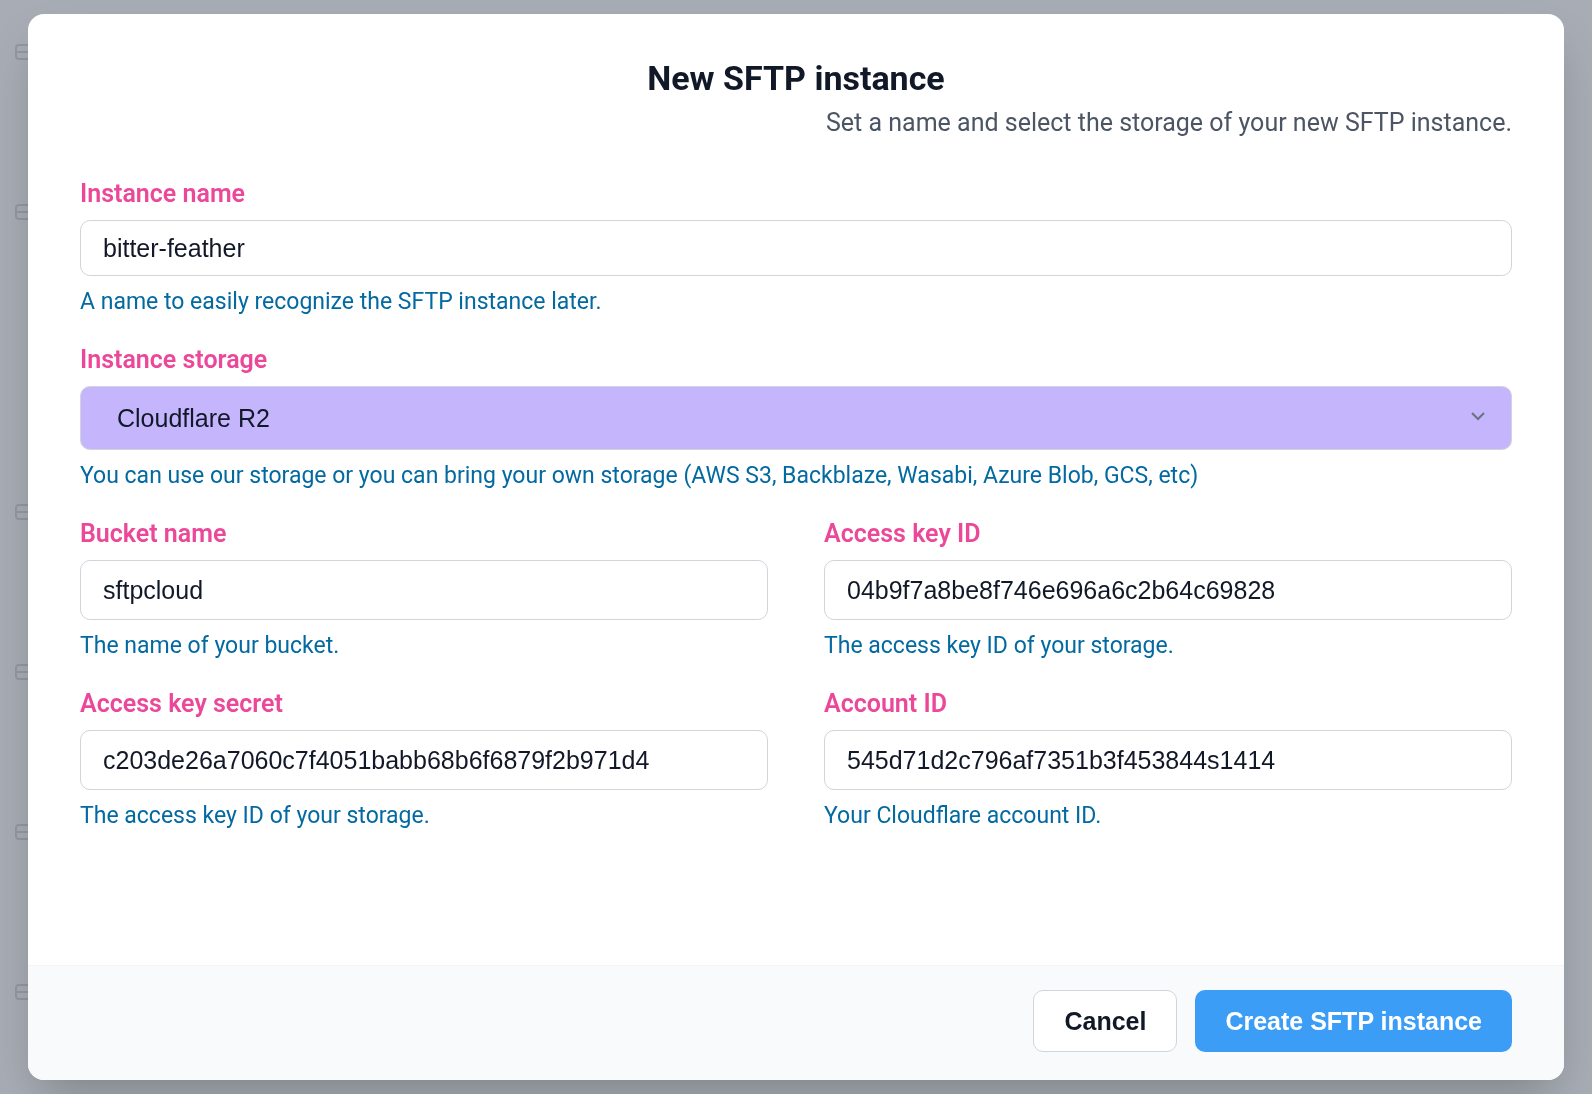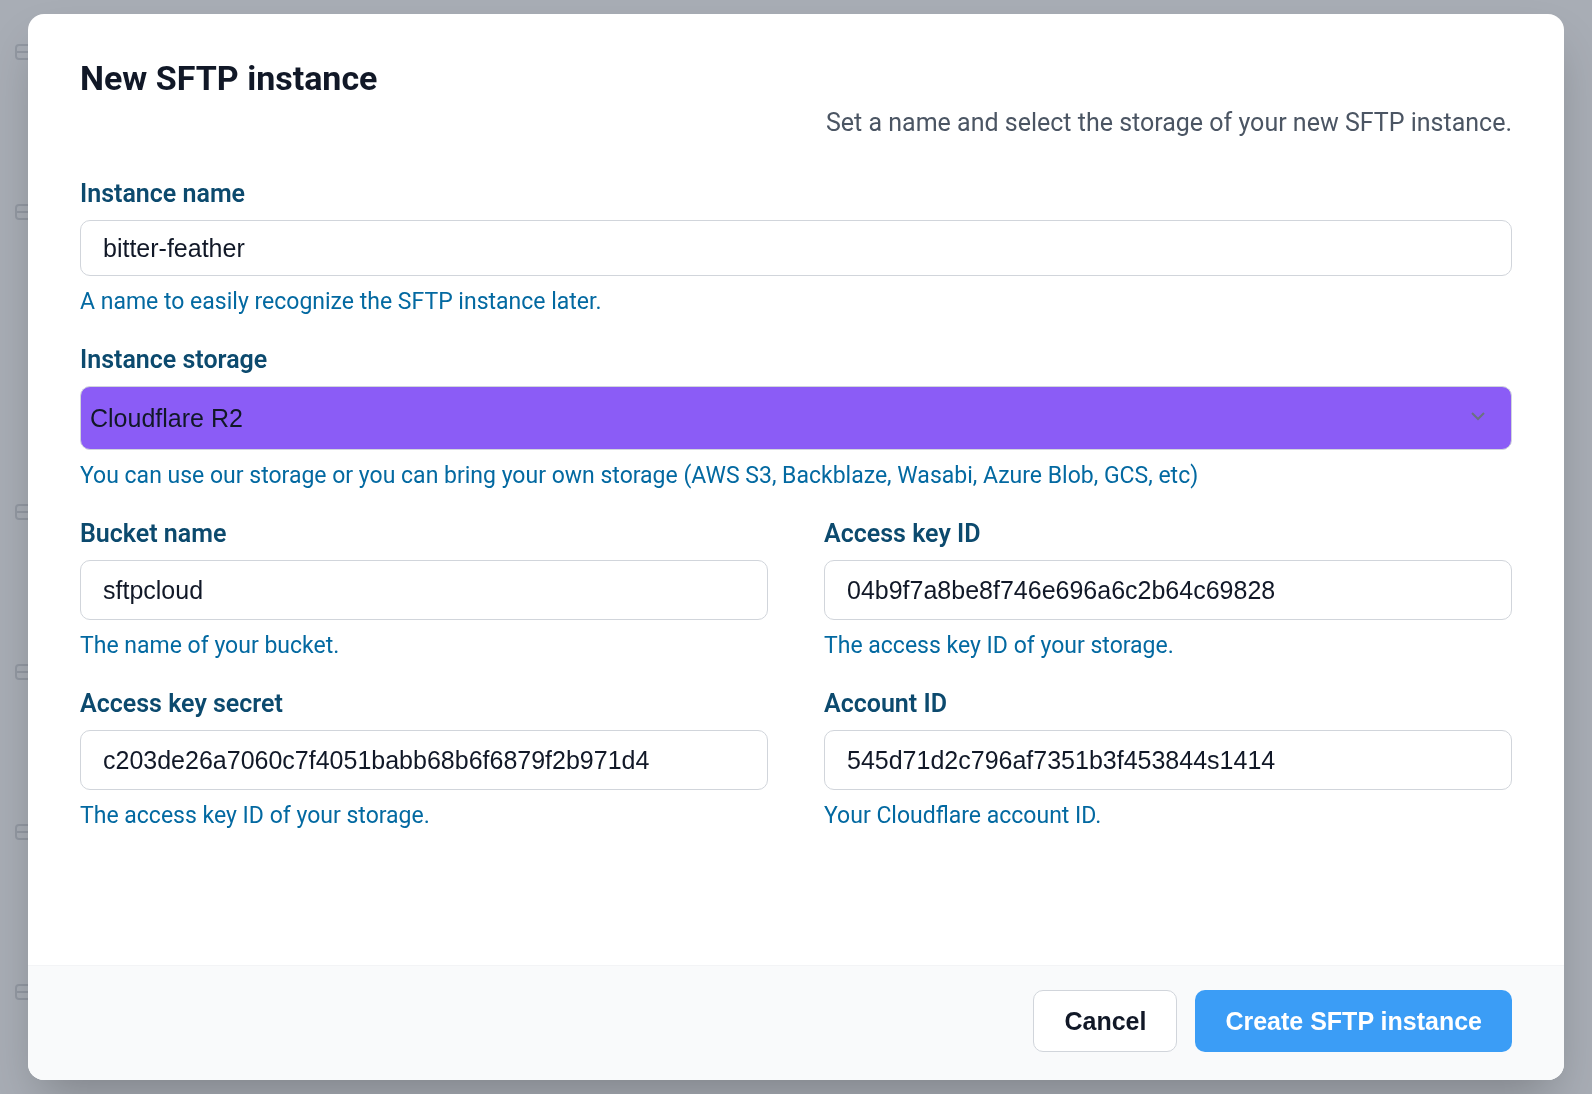--- a/index.html
+++ b/index.html
@@ -49,34 +49,35 @@
   }
   .modal-body {
     padding: 44px 52px 36px 52px;
     flex: 1;
   }
   .modal-title {
     font-size: 34px;
     font-weight: 700;
     color: #111827;
     margin-bottom: 10px;
+    text-align: center;
   }
   .modal-subtitle {
     font-size: 25px;
     color: #4b5563;
     margin-bottom: 42px;
     text-align: right;
   }
   .field-group {
     margin-bottom: 30px;
   }
   .field-label {
     font-size: 25px;
     font-weight: 600;
-    color: #0c4a6e;
+    color: #ec4899;
     margin-bottom: 12px;
     display: block;
   }
   .text-input {
     width: 100%;
     height: 56px;
     border: 1px solid #d1d5db;
     border-radius: 10px;
     padding: 0 22px;
     font-size: 25px;
@@ -94,24 +95,24 @@
   }
   .select-wrap {
     position: relative;
     width: 100%;
   }
   .select-input {
     width: 100%;
     height: 64px;
     border: 1px solid #d1d5db;
     border-radius: 10px;
-    padding: 0 9px;
-    font-size: 25px;
-    color: #111827;
-    background: #8b5cf6;
+    padding: 0 36px;
+    font-size: 25px;
+    color: #111827;
+    background: #c4b5fd;
     appearance: none;
     -webkit-appearance: none;
     cursor: pointer;
     outline: none;
   }
   .chevron {
     position: absolute;
     right: 22px;
     top: 50%;
     transform: translateY(-50%);

